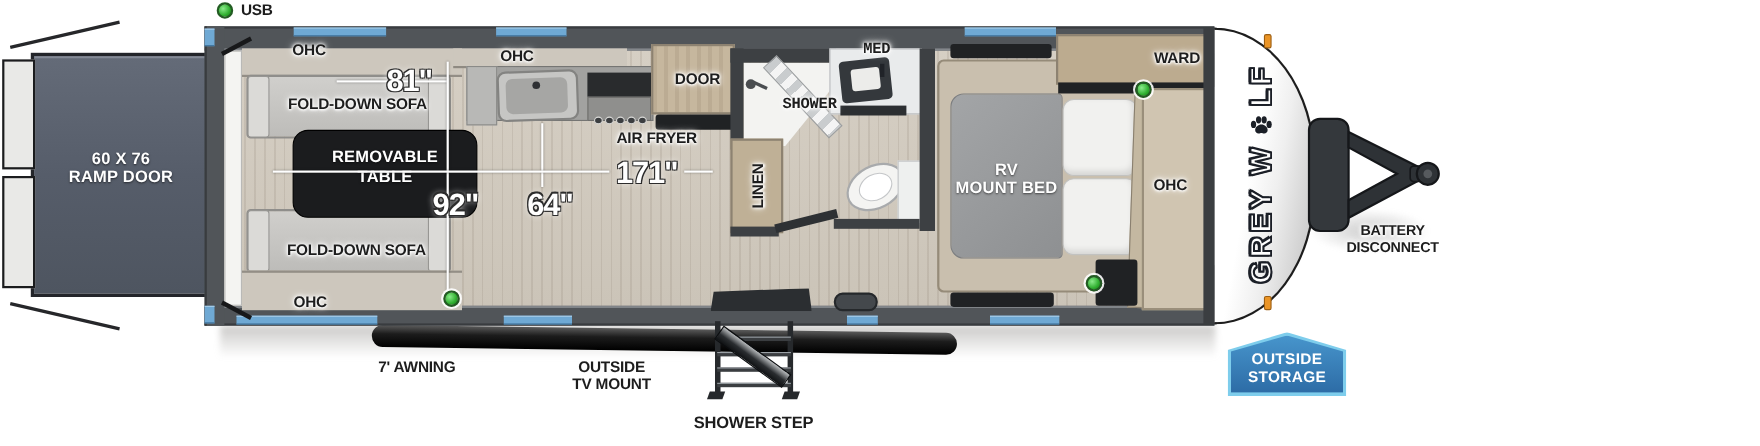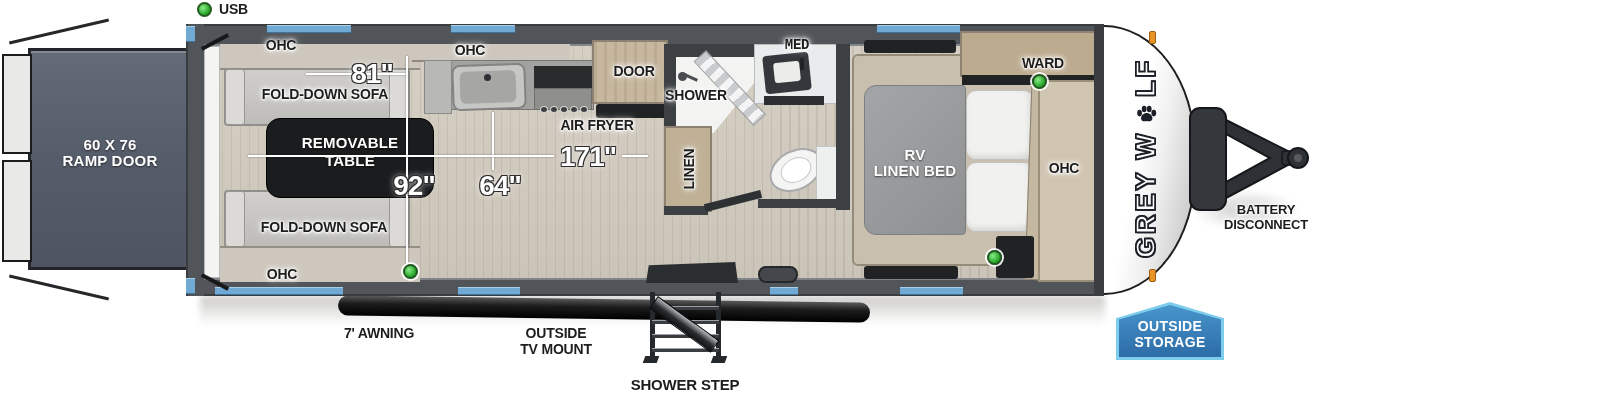--- a/index.html
+++ b/index.html
@@ -164,26 +164,26 @@
   <div class="abs" style="left:758px;top:266px;width:40px;height:17px;background:#44484c;border:2px solid #25282b;border-radius:8px;"></div>
 
   <div class="lbl" style="left:221px;top:37px;width:120px;">OHC</div>
   <div class="lbl" style="left:410px;top:42px;width:120px;">OHC</div>
   <div class="lbl" style="left:222px;top:266px;width:120px;">OHC</div>
   <div class="lbl" style="left:1004px;top:160px;width:120px;">OHC</div>
   <div class="lbl" style="left:245px;top:86px;width:160px;">FOLD-DOWN SOFA</div>
   <div class="lbl" style="left:244px;top:219px;width:160px;">FOLD-DOWN SOFA</div>
   <div class="lbl" style="left:501px;top:117px;width:120px;margin-left:36px;">AIR FRYER</div>
   <div class="lbl" style="left:574px;top:63px;width:120px;">DOOR</div>
-  <div class="lbl" style="left:636px;top:87px;width:120px;">SHOWER</div>
+  <div class="lbl" style="left:676px;top:87px;width:120px;font-family:Liberation Mono, monospace;">SHOWER</div>
   <div class="lbl" style="left:737px;top:37px;width:120px;font-family:Liberation Mono, monospace;">MED</div>
   <div class="lbl" style="left:649px;top:161px;width:80px;transform:rotate(-90deg);">LINEN</div>
-  <div class="lbl" style="left:983px;top:44px;width:120px;margin-top:11px;">WARD</div>
+  <div class="lbl" style="left:1010px;top:44px;width:120px;">WARD</div>
   <div class="wlbl" style="left:855px;top:146px;width:120px;">RV</div>
-  <div class="wlbl" style="left:855px;top:162px;width:120px;">LINEN BED</div>
+  <div class="wlbl" style="left:855px;top:162px;width:120px;">MOUNT BED</div>
 
   <div class="abs" style="left:1094px;top:25px;width:12px;height:270px;background:#3b3e41;"></div>
   <div class="abs" style="left:1104px;top:25px;width:92px;height:270px;border:2.5px solid #1d1d1d;border-left:none;border-radius:0 100px 100px 0 / 0 135px 135px 0;background:linear-gradient(100deg,#fff 40%,#efefef 60%,#cfcfcf 85%,#b3b3b3 100%);"></div>
   <div class="orange" style="left:1149px;top:31px;"></div>
   <div class="orange" style="left:1149px;top:269px;"></div>
   <div class="logo">
     <span>GREY W</span>
       <svg width="22" height="22" viewBox="0 0 24 24" style="transform:rotate(90deg);">
         <g fill="#1b1f27">
           <ellipse cx="5" cy="11" rx="2.6" ry="3.6"></ellipse>

